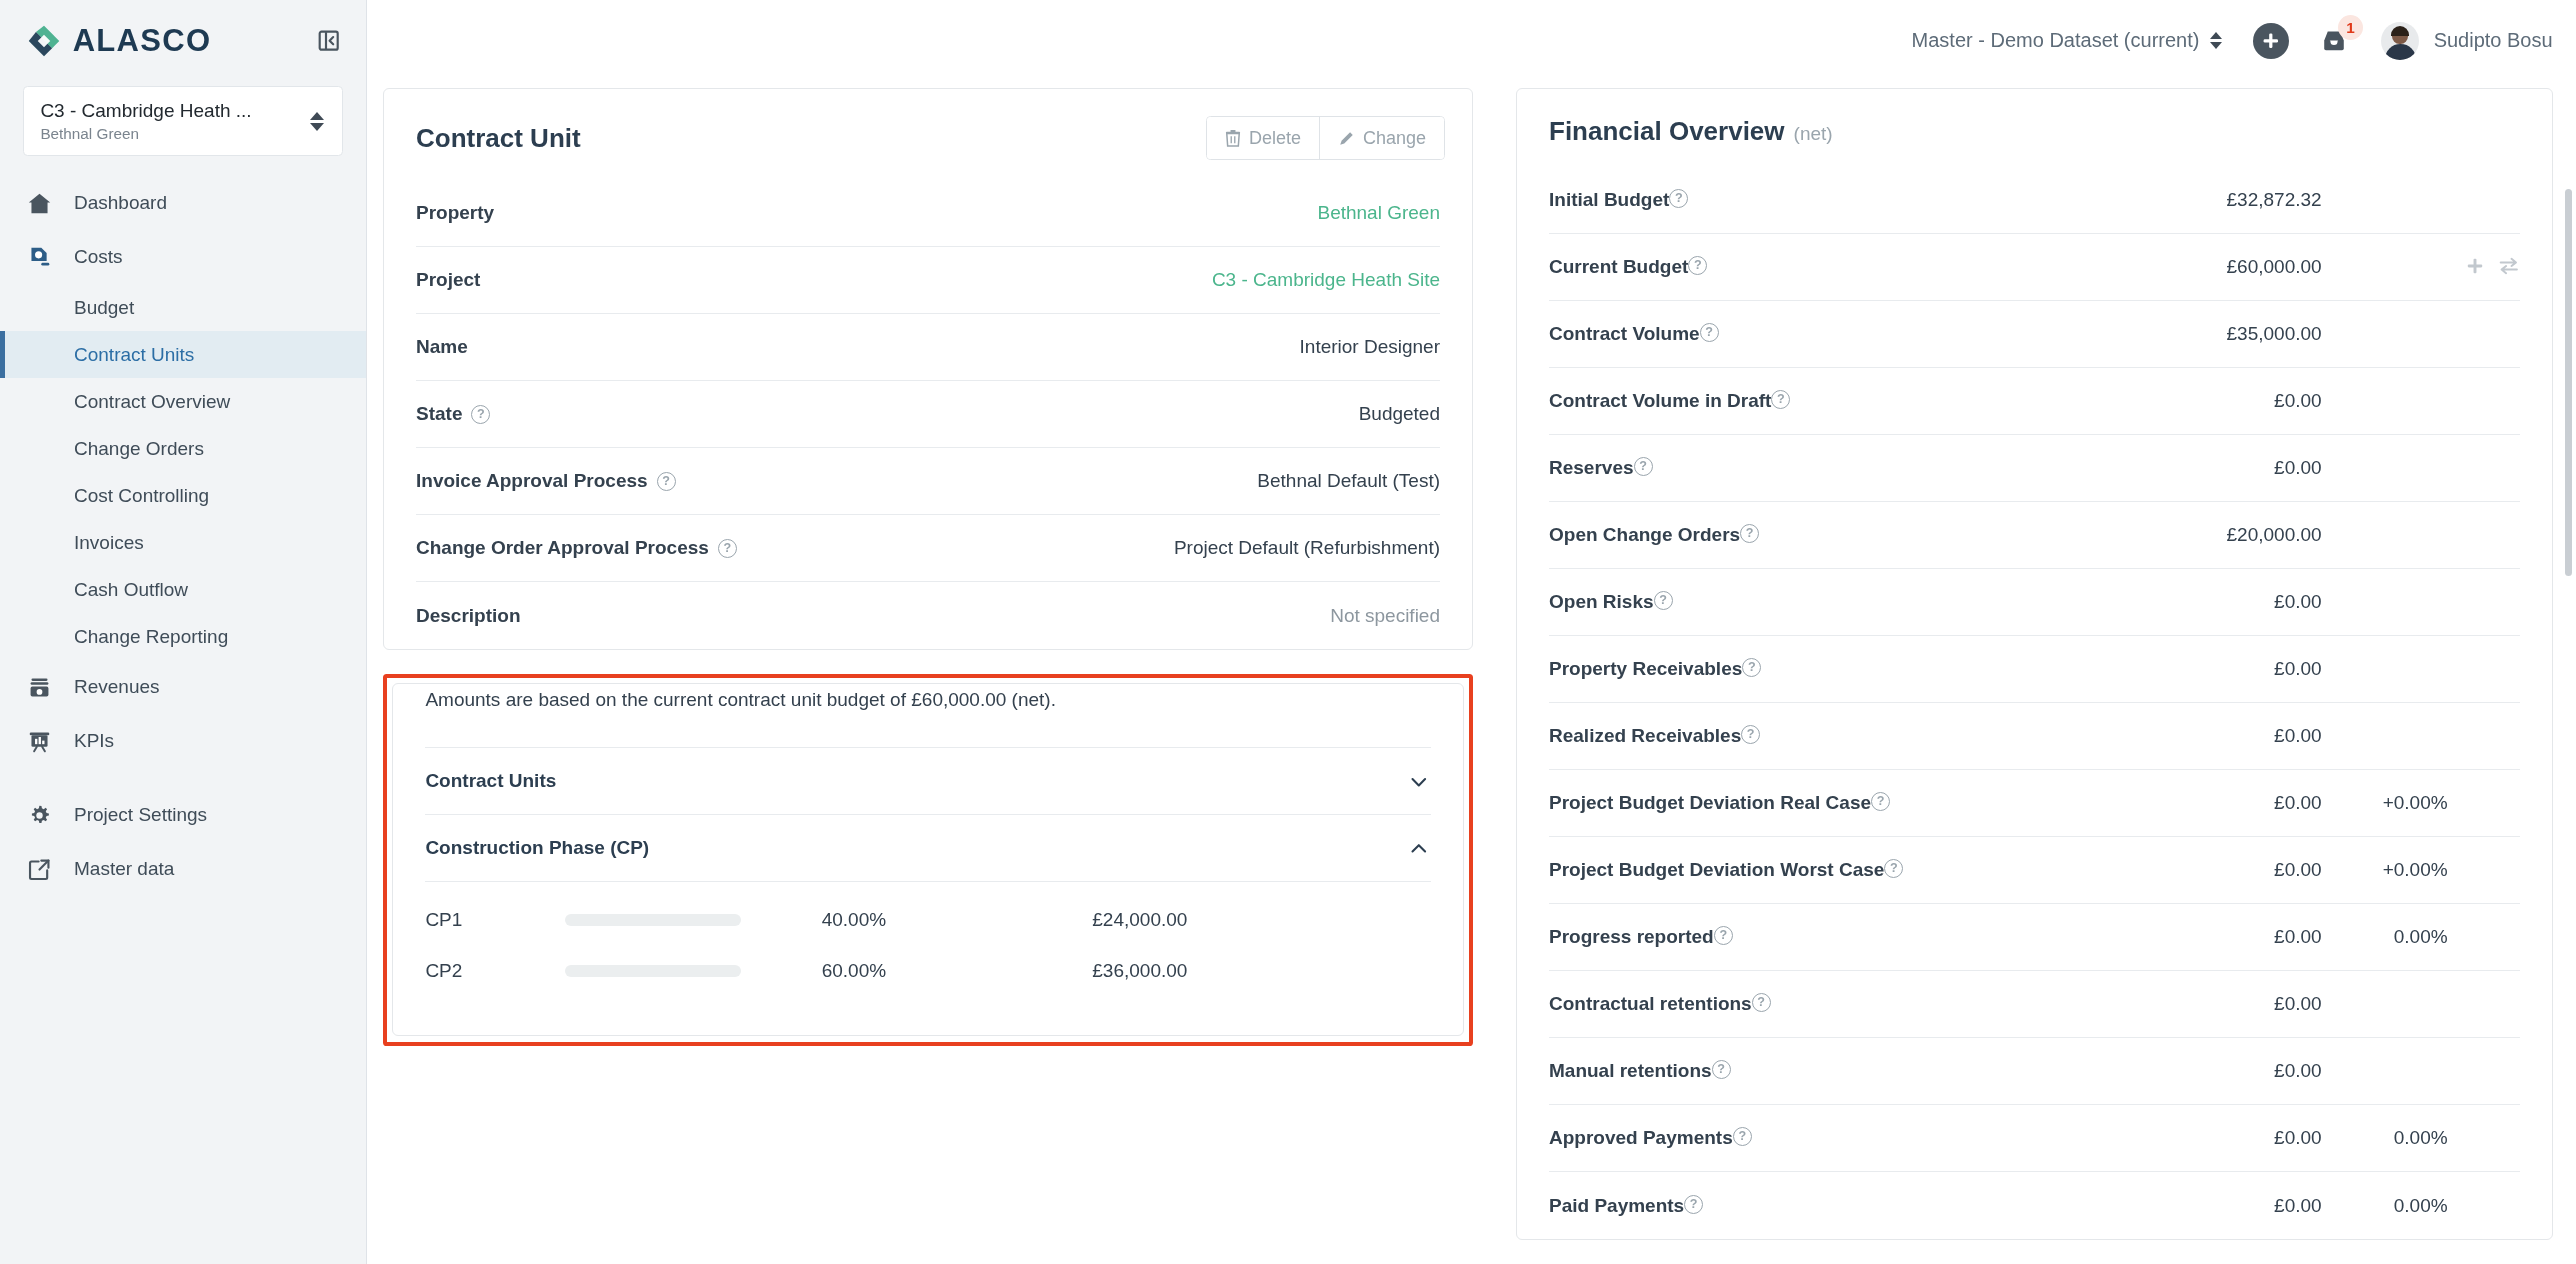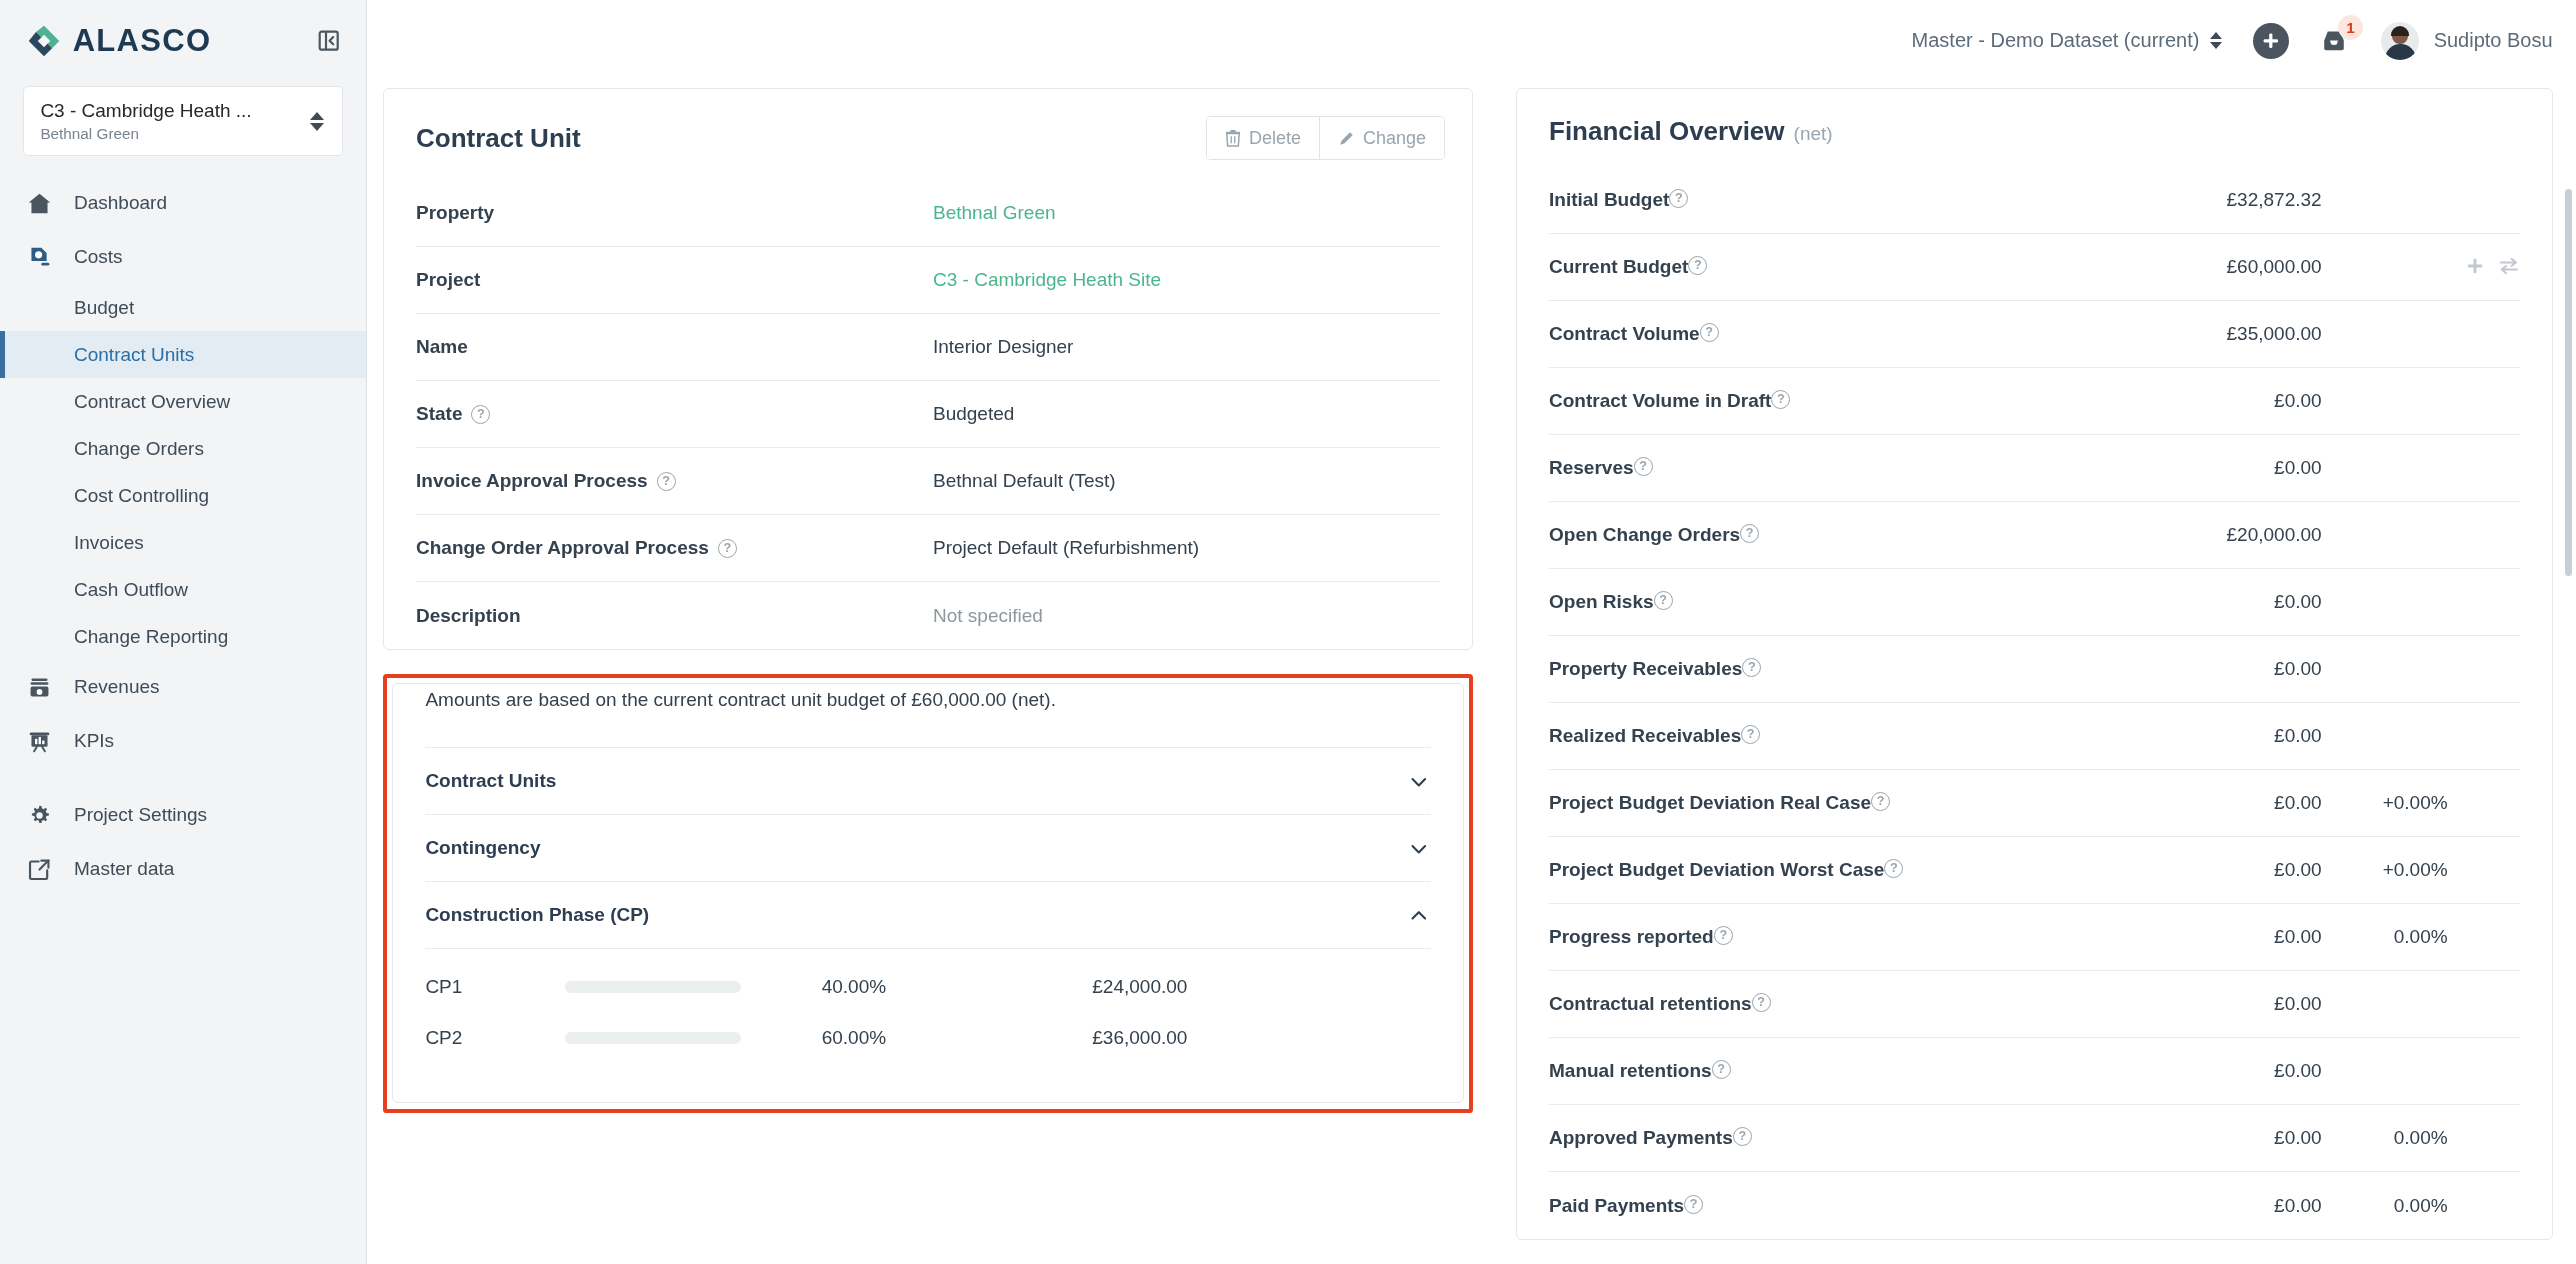--- a/index.html
+++ b/index.html
@@ -129,21 +129,21 @@
   .btn-group { margin-left: auto; display: flex; border: 0.9px solid #dfe3e7; border-radius: 4.5px; overflow: hidden; }
   .btn-g {
     display: flex; align-items: center; gap: 8px;
     padding: 0 18px; height: 42px; font-size: 18px; color: #9aa5ad;
     background: #fff; cursor: pointer;
   }
   .btn-g + .btn-g { border-left: 0.9px solid #dfe3e7; }
 
   .kv-row {
     display: flex; align-items: center; height: 67px;
-    margin: 0 32px; border-bottom: 0.9px solid #e8ebee;
+    margin: 0 32px; border-bottom: 0.9px solid #e8ebee; justify-content: space-between;
   }
   .kv-row:last-child { border-bottom: none; }
   .kv-key {
     width: 517px; flex: 0 0 517px; font-size: 19px; color: #34414e; font-weight: 700;
     display: flex; align-items: center; gap: 9px;
   }
   .kv-val { font-size: 19px; color: #34414e; }
   .kv-val.link { color: #4bb58c; cursor: pointer; }
   .kv-val.muted { color: #8d979f; }
 
@@ -456,28 +456,20 @@
 
             <div class="acc-row first">
               <span class="acc-title">Contract Units</span>
               <span class="chev">
                 <svg width="21.6" height="21.6" viewBox="0 0 24 24">
                   <path d="M5 9 L12 16 L19 9" fill="none" stroke="#2c3e50" stroke-width="2.3" stroke-linecap="round" stroke-linejoin="round"></path>
                 </svg>
               </span>
             </div>
 
-            <div class="acc-row">
-              <span class="acc-title">Contingency</span>
-              <span class="chev">
-                <svg width="21.6" height="21.6" viewBox="0 0 24 24">
-                  <path d="M5 9 L12 16 L19 9" fill="none" stroke="#2c3e50" stroke-width="2.3" stroke-linecap="round" stroke-linejoin="round"></path>
-                </svg>
-              </span>
-            </div>
 
             <div class="acc-row">
               <span class="acc-title">Construction Phase (CP)</span>
               <span class="chev">
                 <svg width="21.6" height="21.6" viewBox="0 0 24 24">
                   <path d="M5 15 L12 8 L19 15" fill="none" stroke="#2c3e50" stroke-width="2.3" stroke-linecap="round" stroke-linejoin="round"></path>
                 </svg>
               </span>
             </div>
 

